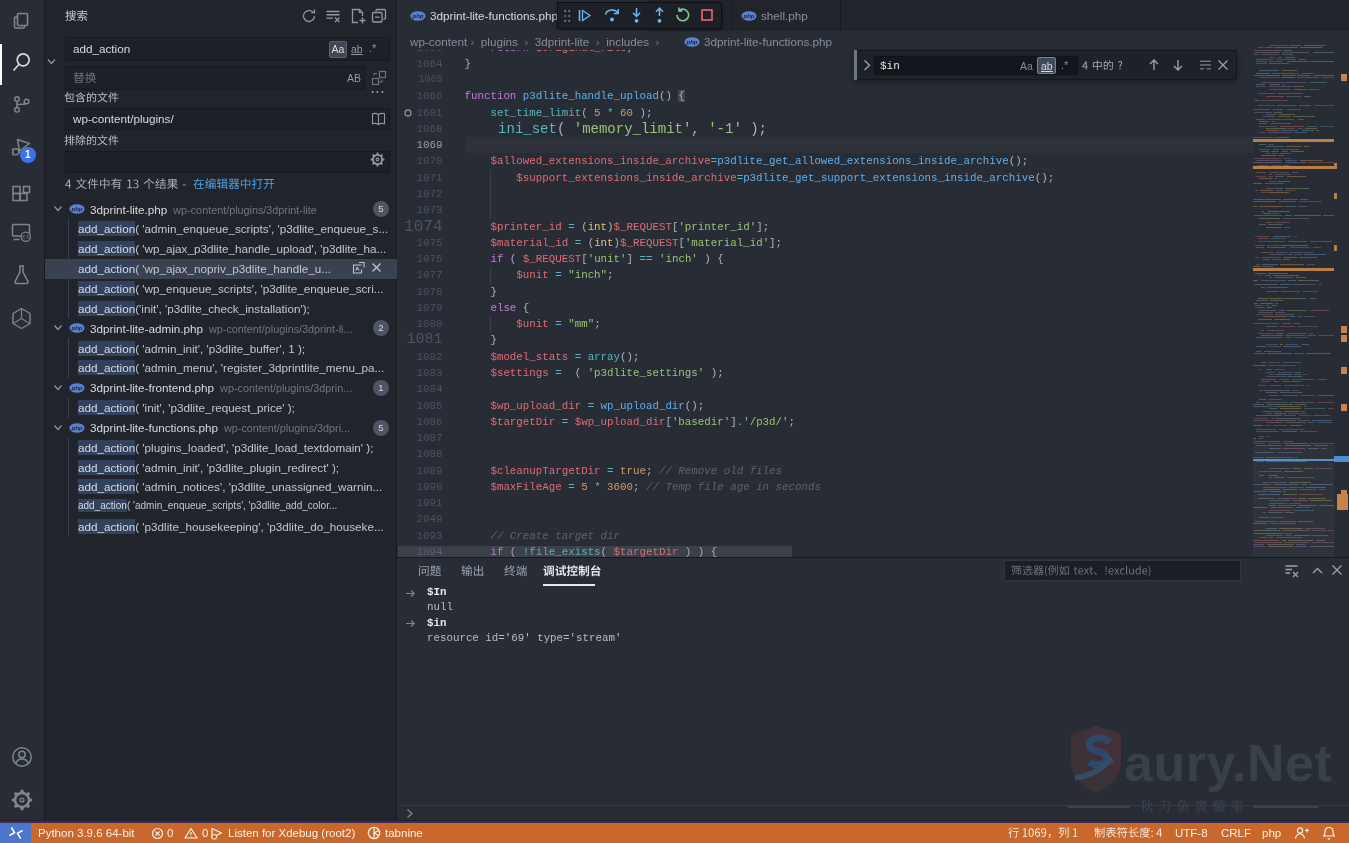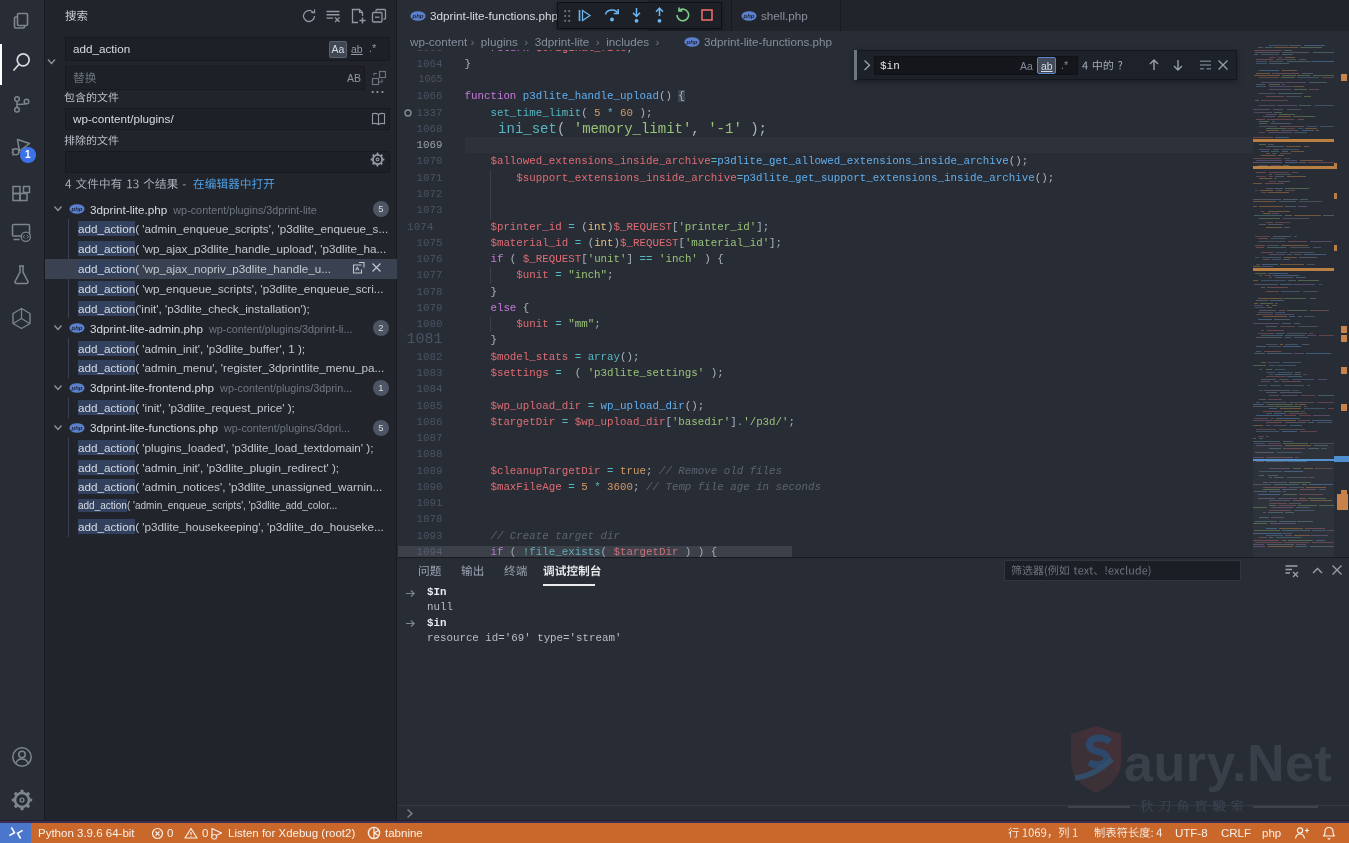--- a/index.html
+++ b/index.html
@@ -297,46 +297,46 @@
       <ellipse cx="8" cy="5" rx="7.6" ry="4.8" fill="#5b80cd"></ellipse>
       <text x="8" y="7.3" font-family="Liberation Sans" font-size="6" font-style="italic" font-weight="bold" fill="#20263a" text-anchor="middle">php</text>
     </svg>
 <div class="abs" style="left:704px;top:35px;font-size:11.7px;color:#868e9c">3dprint-lite-functions.php</div>
 <div class="abs" style="left:398px;top:50px;width:951px;height:507px;background:#282c34;overflow:hidden" id="codeclip">
 <div class="abs" style="left:66.5px;top:87.21px;width:788.5px;height:16.27px;background:#2c313a"></div>
 <div class="abs mono" style="left:0;top:-10.4px;width:44.5px;text-align:right;font-size:10.8px;line-height:16.27px;color:#4b5263">1063</div>
 <div class="abs mono" style="left:0;top:5.87px;width:44.5px;text-align:right;font-size:10.8px;line-height:16.27px;color:#4b5263">1064</div>
 <div class="abs mono" style="left:0;top:22.13px;width:44.5px;text-align:right;font-size:10px;line-height:16.27px;color:#4b5263">1065</div>
 <div class="abs mono" style="left:0;top:38.4px;width:44.5px;text-align:right;font-size:10.8px;line-height:16.27px;color:#4b5263">1066</div>
-<div class="abs mono" style="left:0;top:54.68px;width:44.5px;text-align:right;font-size:10.8px;line-height:16.27px;color:#4b5263">1337</div>
+<div class="abs mono" style="left:0;top:54.68px;width:44.5px;text-align:right;font-size:10.8px;line-height:16.27px;color:#4b5263">1601</div>
 <div class="abs mono" style="left:0;top:70.94px;width:44.5px;text-align:right;font-size:10.8px;line-height:16.27px;color:#4b5263">1068</div>
 <div class="abs mono" style="left:0;top:87.21px;width:44.5px;text-align:right;font-size:10.8px;line-height:16.27px;color:#99a0ac">1069</div>
 <div class="abs mono" style="left:0;top:103.48px;width:44.5px;text-align:right;font-size:10.8px;line-height:16.27px;color:#4b5263">1070</div>
 <div class="abs mono" style="left:0;top:119.75px;width:44.5px;text-align:right;font-size:10.8px;line-height:16.27px;color:#4b5263">1071</div>
 <div class="abs mono" style="left:0;top:136.03px;width:44.5px;text-align:right;font-size:10.8px;line-height:16.27px;color:#4b5263">1072</div>
 <div class="abs mono" style="left:0;top:152.3px;width:44.5px;text-align:right;font-size:10.8px;line-height:16.27px;color:#4b5263">1073</div>
-<div class="abs mono" style="left:0;top:168.56px;width:44.5px;text-align:center;font-size:11px;line-height:16.27px;color:#4b5263">1074</div>
+<div class="abs mono" style="left:0;top:168.56px;width:44.5px;text-align:right;font-size:16px;line-height:16.27px;color:#4b5263">1074</div>
 <div class="abs mono" style="left:0;top:184.84px;width:44.5px;text-align:right;font-size:10.8px;line-height:16.27px;color:#4b5263">1075</div>
 <div class="abs mono" style="left:0;top:201.11px;width:44.5px;text-align:right;font-size:10.8px;line-height:16.27px;color:#4b5263">1076</div>
 <div class="abs mono" style="left:0;top:217.38px;width:44.5px;text-align:right;font-size:10.8px;line-height:16.27px;color:#4b5263">1077</div>
 <div class="abs mono" style="left:0;top:233.64px;width:44.5px;text-align:right;font-size:10.8px;line-height:16.27px;color:#4b5263">1078</div>
 <div class="abs mono" style="left:0;top:249.91px;width:44.5px;text-align:right;font-size:10.8px;line-height:16.27px;color:#4b5263">1079</div>
 <div class="abs mono" style="left:0;top:266.19px;width:44.5px;text-align:right;font-size:10.8px;line-height:16.27px;color:#4b5263">1080</div>
 <div class="abs mono" style="left:0;top:282.45px;width:44.5px;text-align:right;font-size:15px;line-height:16.27px;color:#4b5263">1081</div>
 <div class="abs mono" style="left:0;top:298.73px;width:44.5px;text-align:right;font-size:10.8px;line-height:16.27px;color:#4b5263">1082</div>
 <div class="abs mono" style="left:0;top:315.0px;width:44.5px;text-align:right;font-size:10.8px;line-height:16.27px;color:#4b5263">1083</div>
 <div class="abs mono" style="left:0;top:331.26px;width:44.5px;text-align:right;font-size:10.8px;line-height:16.27px;color:#4b5263">1084</div>
 <div class="abs mono" style="left:0;top:347.54px;width:44.5px;text-align:right;font-size:10.8px;line-height:16.27px;color:#4b5263">1085</div>
 <div class="abs mono" style="left:0;top:363.81px;width:44.5px;text-align:right;font-size:10.8px;line-height:16.27px;color:#4b5263">1086</div>
 <div class="abs mono" style="left:0;top:380.07px;width:44.5px;text-align:right;font-size:10.8px;line-height:16.27px;color:#4b5263">1087</div>
 <div class="abs mono" style="left:0;top:396.35px;width:44.5px;text-align:right;font-size:10.8px;line-height:16.27px;color:#4b5263">1088</div>
 <div class="abs mono" style="left:0;top:412.62px;width:44.5px;text-align:right;font-size:10.8px;line-height:16.27px;color:#4b5263">1089</div>
 <div class="abs mono" style="left:0;top:428.88px;width:44.5px;text-align:right;font-size:10.8px;line-height:16.27px;color:#4b5263">1090</div>
 <div class="abs mono" style="left:0;top:445.15px;width:44.5px;text-align:right;font-size:10.8px;line-height:16.27px;color:#4b5263">1091</div>
-<div class="abs mono" style="left:0;top:461.42px;width:44.5px;text-align:right;font-size:10.8px;line-height:16.27px;color:#4b5263">1878</div>
+<div class="abs mono" style="left:0;top:461.42px;width:44.5px;text-align:right;font-size:10.8px;line-height:16.27px;color:#4b5263">2049</div>
 <div class="abs mono" style="left:0;top:477.69px;width:44.5px;text-align:right;font-size:10.8px;line-height:16.27px;color:#4b5263">1093</div>
 <div class="abs mono" style="left:0;top:493.96px;width:44.5px;text-align:right;font-size:10.8px;line-height:16.27px;color:#4b5263">1094</div>
 <svg class="abs" style="left:6px;top:58.88px" width="8" height="8" viewBox="0 0 8 8">
         <circle cx="4" cy="4" r="3" fill="none" stroke="#848b98" stroke-width="1.4"></circle>
       </svg>
 <div class="abs" style="left:92.4px;top:119.75px;width:1px;height:16.27px;background:#3b4048"></div>
 <div class="abs" style="left:92.4px;top:136.03px;width:1px;height:16.27px;background:#3b4048"></div>
 <div class="abs" style="left:92.4px;top:152.3px;width:1px;height:16.27px;background:#3b4048"></div>
 <div class="abs" style="left:92.4px;top:217.38px;width:1px;height:16.27px;background:#3b4048"></div>
 <div class="abs" style="left:92.4px;top:266.19px;width:1px;height:16.27px;background:#3b4048"></div>

